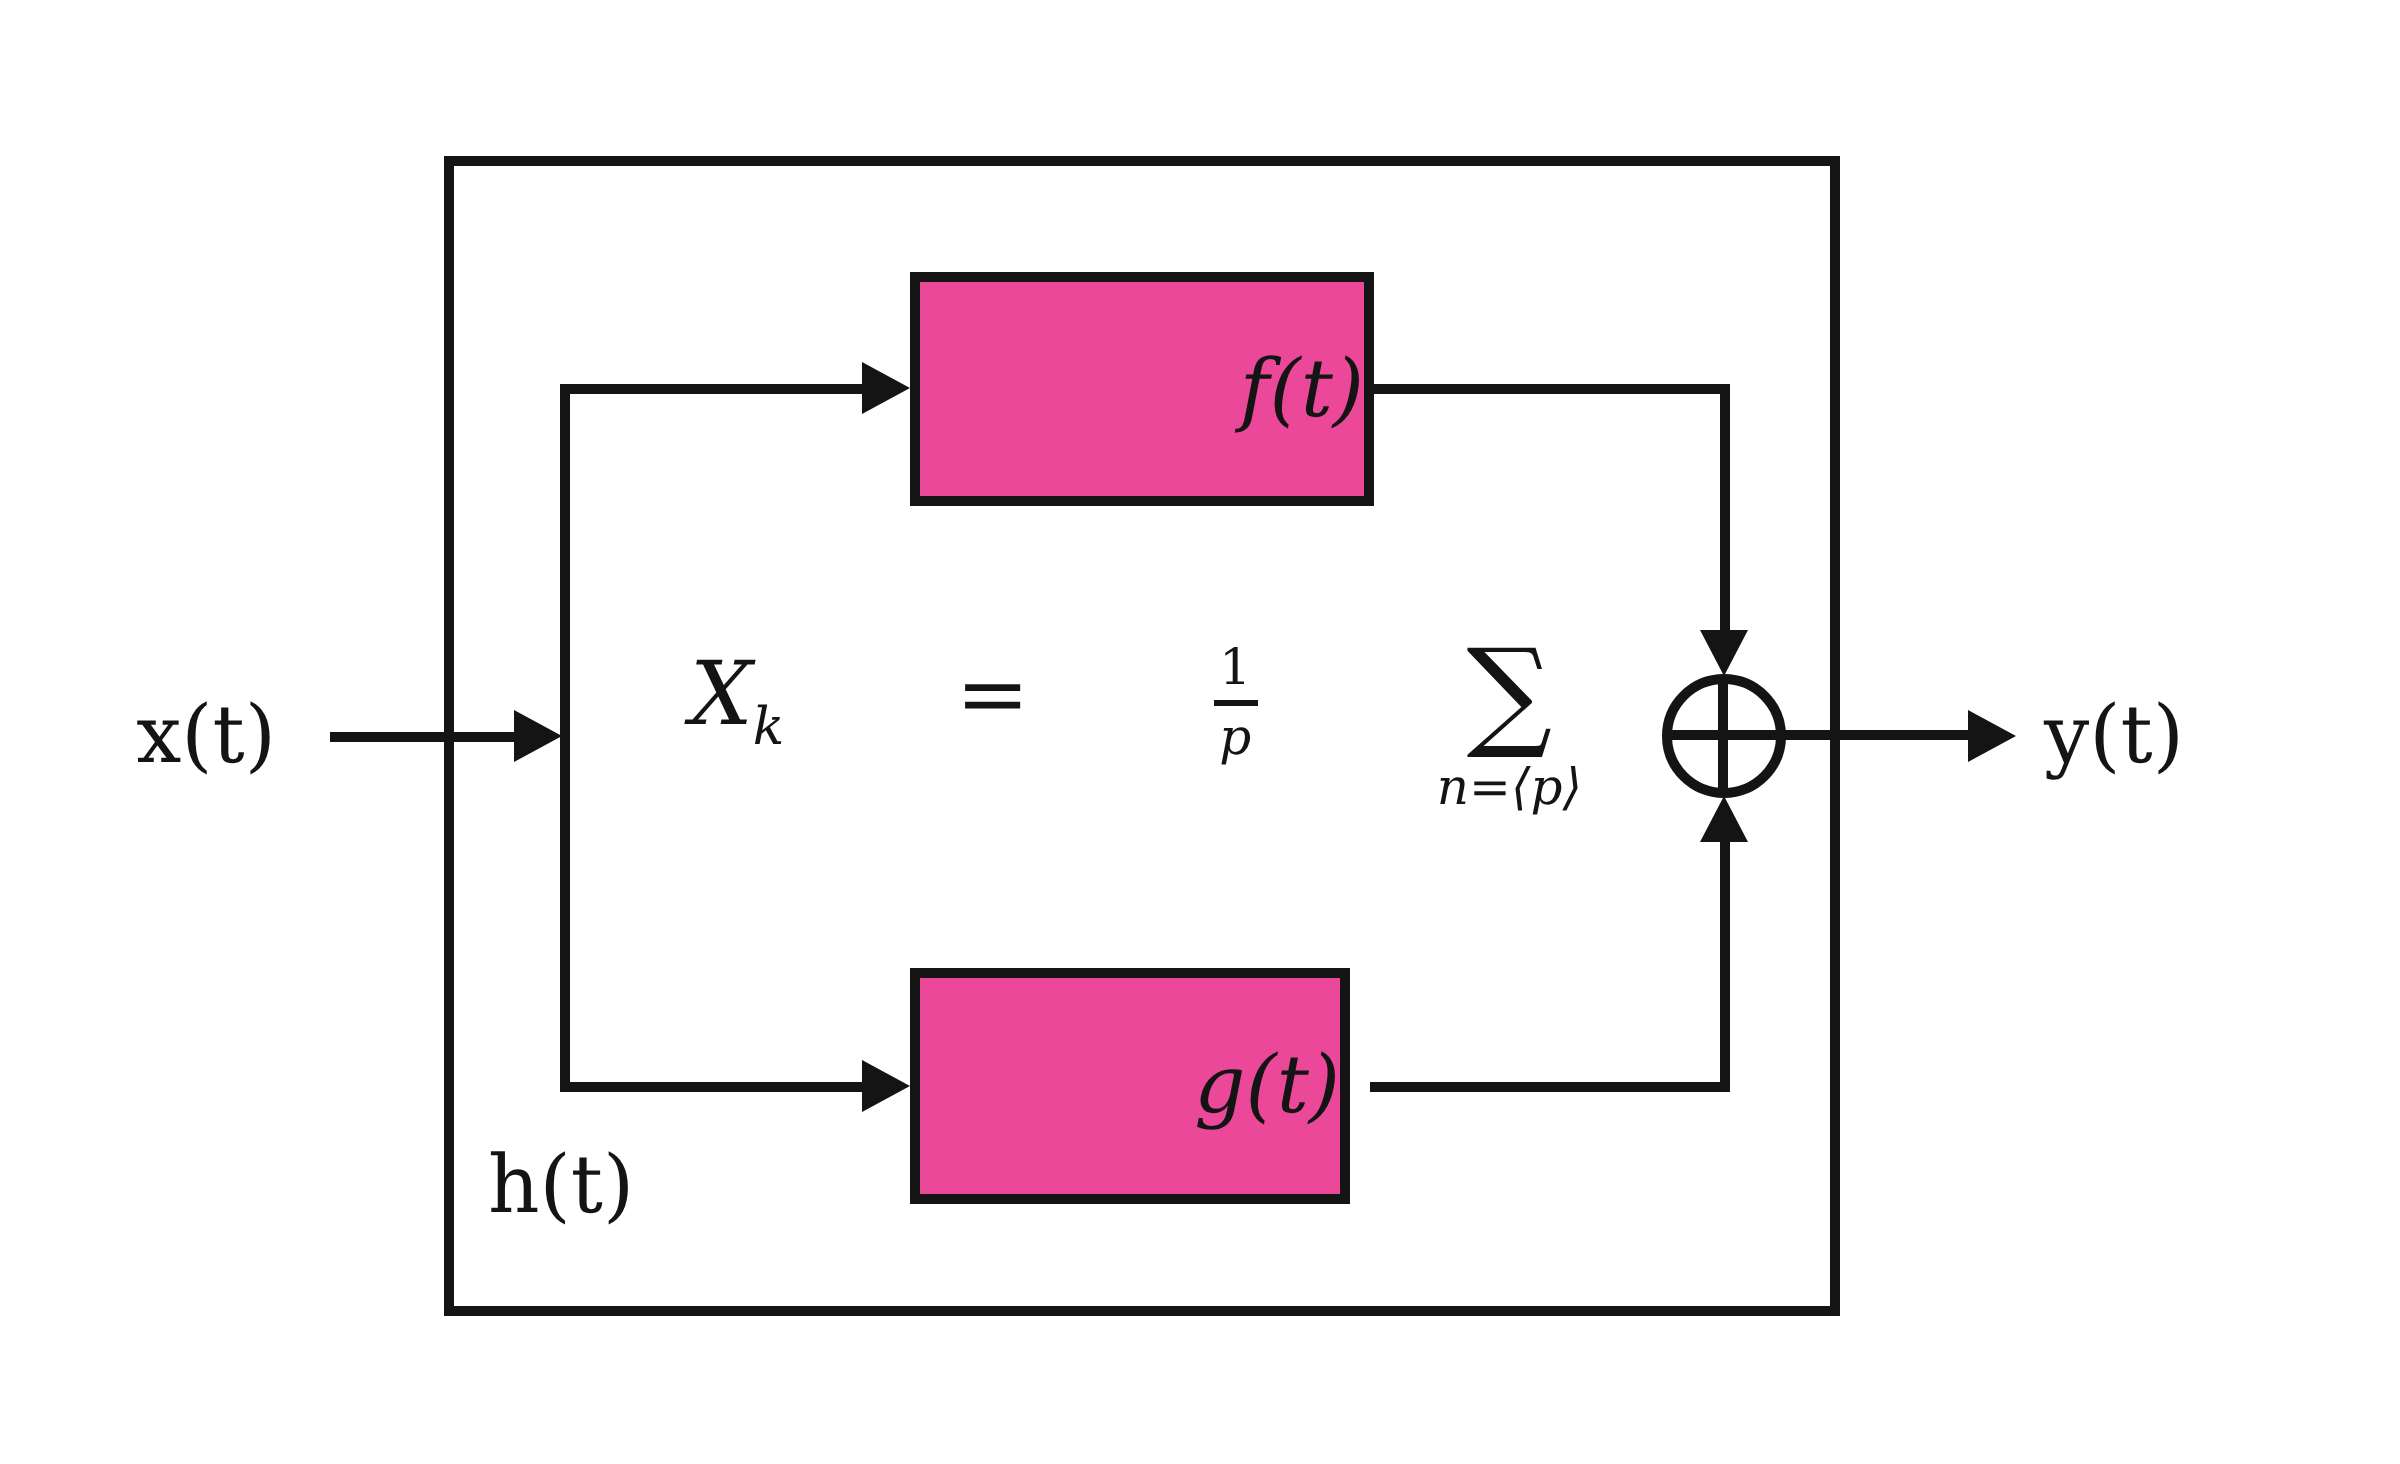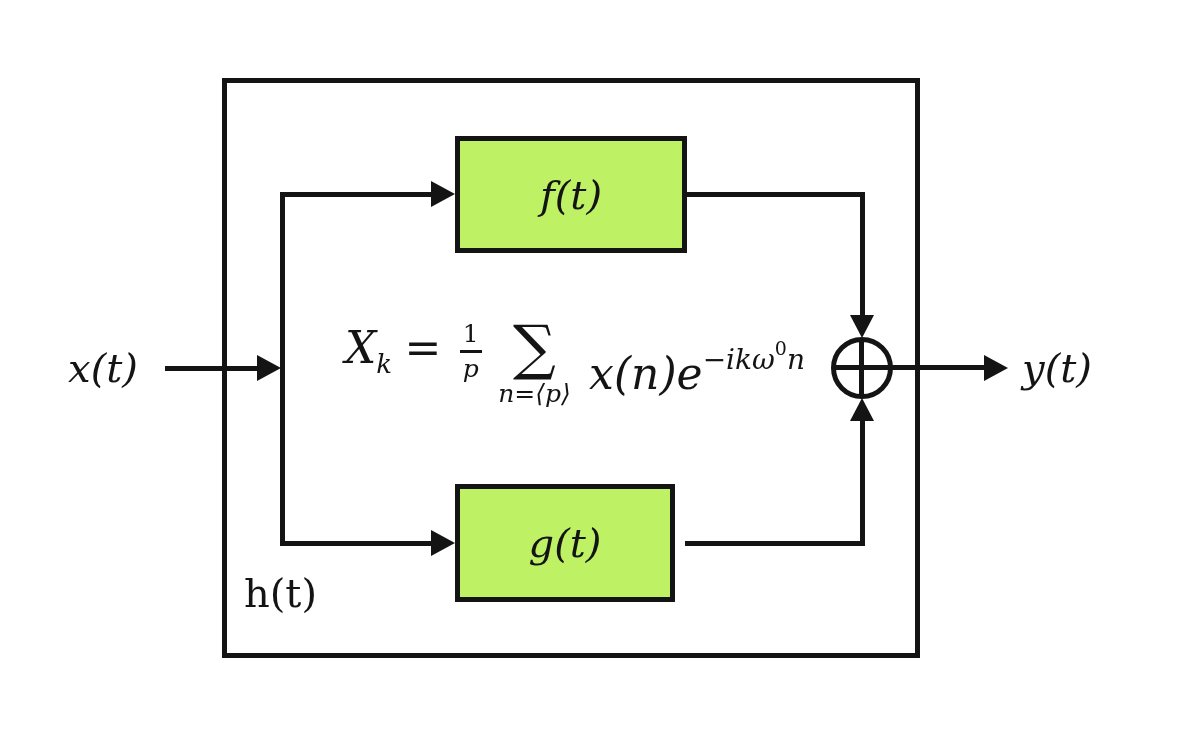--- a/index.html
+++ b/index.html
@@ -10,29 +10,29 @@
     background:#ffffff; overflow:hidden;
     font-family:"DejaVu Serif","DejaVu Sans",serif;
     color:var(--line);
   }
   
   .outer-box {
     position:absolute; left:222px; top:78px; width:698px; height:580px;
     border:5px solid var(--line); background:transparent;
   }
   .block {
-    position:absolute; border:5px solid var(--line); background:#bef264;
-    display:flex; align-items:center; justify-content:center;
+    position:absolute; border:5px solid var(--line); background:#ec4899;
+    display:flex; align-items:center; justify-content:flex-end;
   }
   .block-f { left:455px; top:136px; width:232px; height:117px; }
   .block-g { left:455px; top:484px; width:220px; height:118px; }
   .block-label { font-style:italic; font-size:40px; }
   
   .io-label {
-    position:absolute; font-style:italic; font-size:40px;
+    position:absolute; font-size:40px;
     width:110px; text-align:center; line-height:56px;
   }
   .label-x { left:48px;  top:340px; }
   .label-y { left:1002px; top:340px; }
   .label-h { position:absolute; left:244px; top:570px; font-size:40px; }
   
   .ln { position:absolute; background:var(--line); }
   .h5 { height:5px; }
   .w5 { width:5px; }
   
@@ -113,16 +113,15 @@
     <span class="f-eq">=</span>
     <span class="f-frac">
       <span class="f-num">1</span>
       <span class="f-bar"></span>
       <span class="f-den">p</span>
     </span>
     <span class="f-sum">
       <span class="f-sigma">∑</span>
       <span class="f-lims">n=⟨p⟩</span>
     </span>
-    <span class="f-item"><span>x(n)e</span><span class="f-exp"><span>−ikω</span><span class="f-exp-sub">0</span><span>n</span></span></span>
   </div>
 
 </div>
 
 </body></html>

